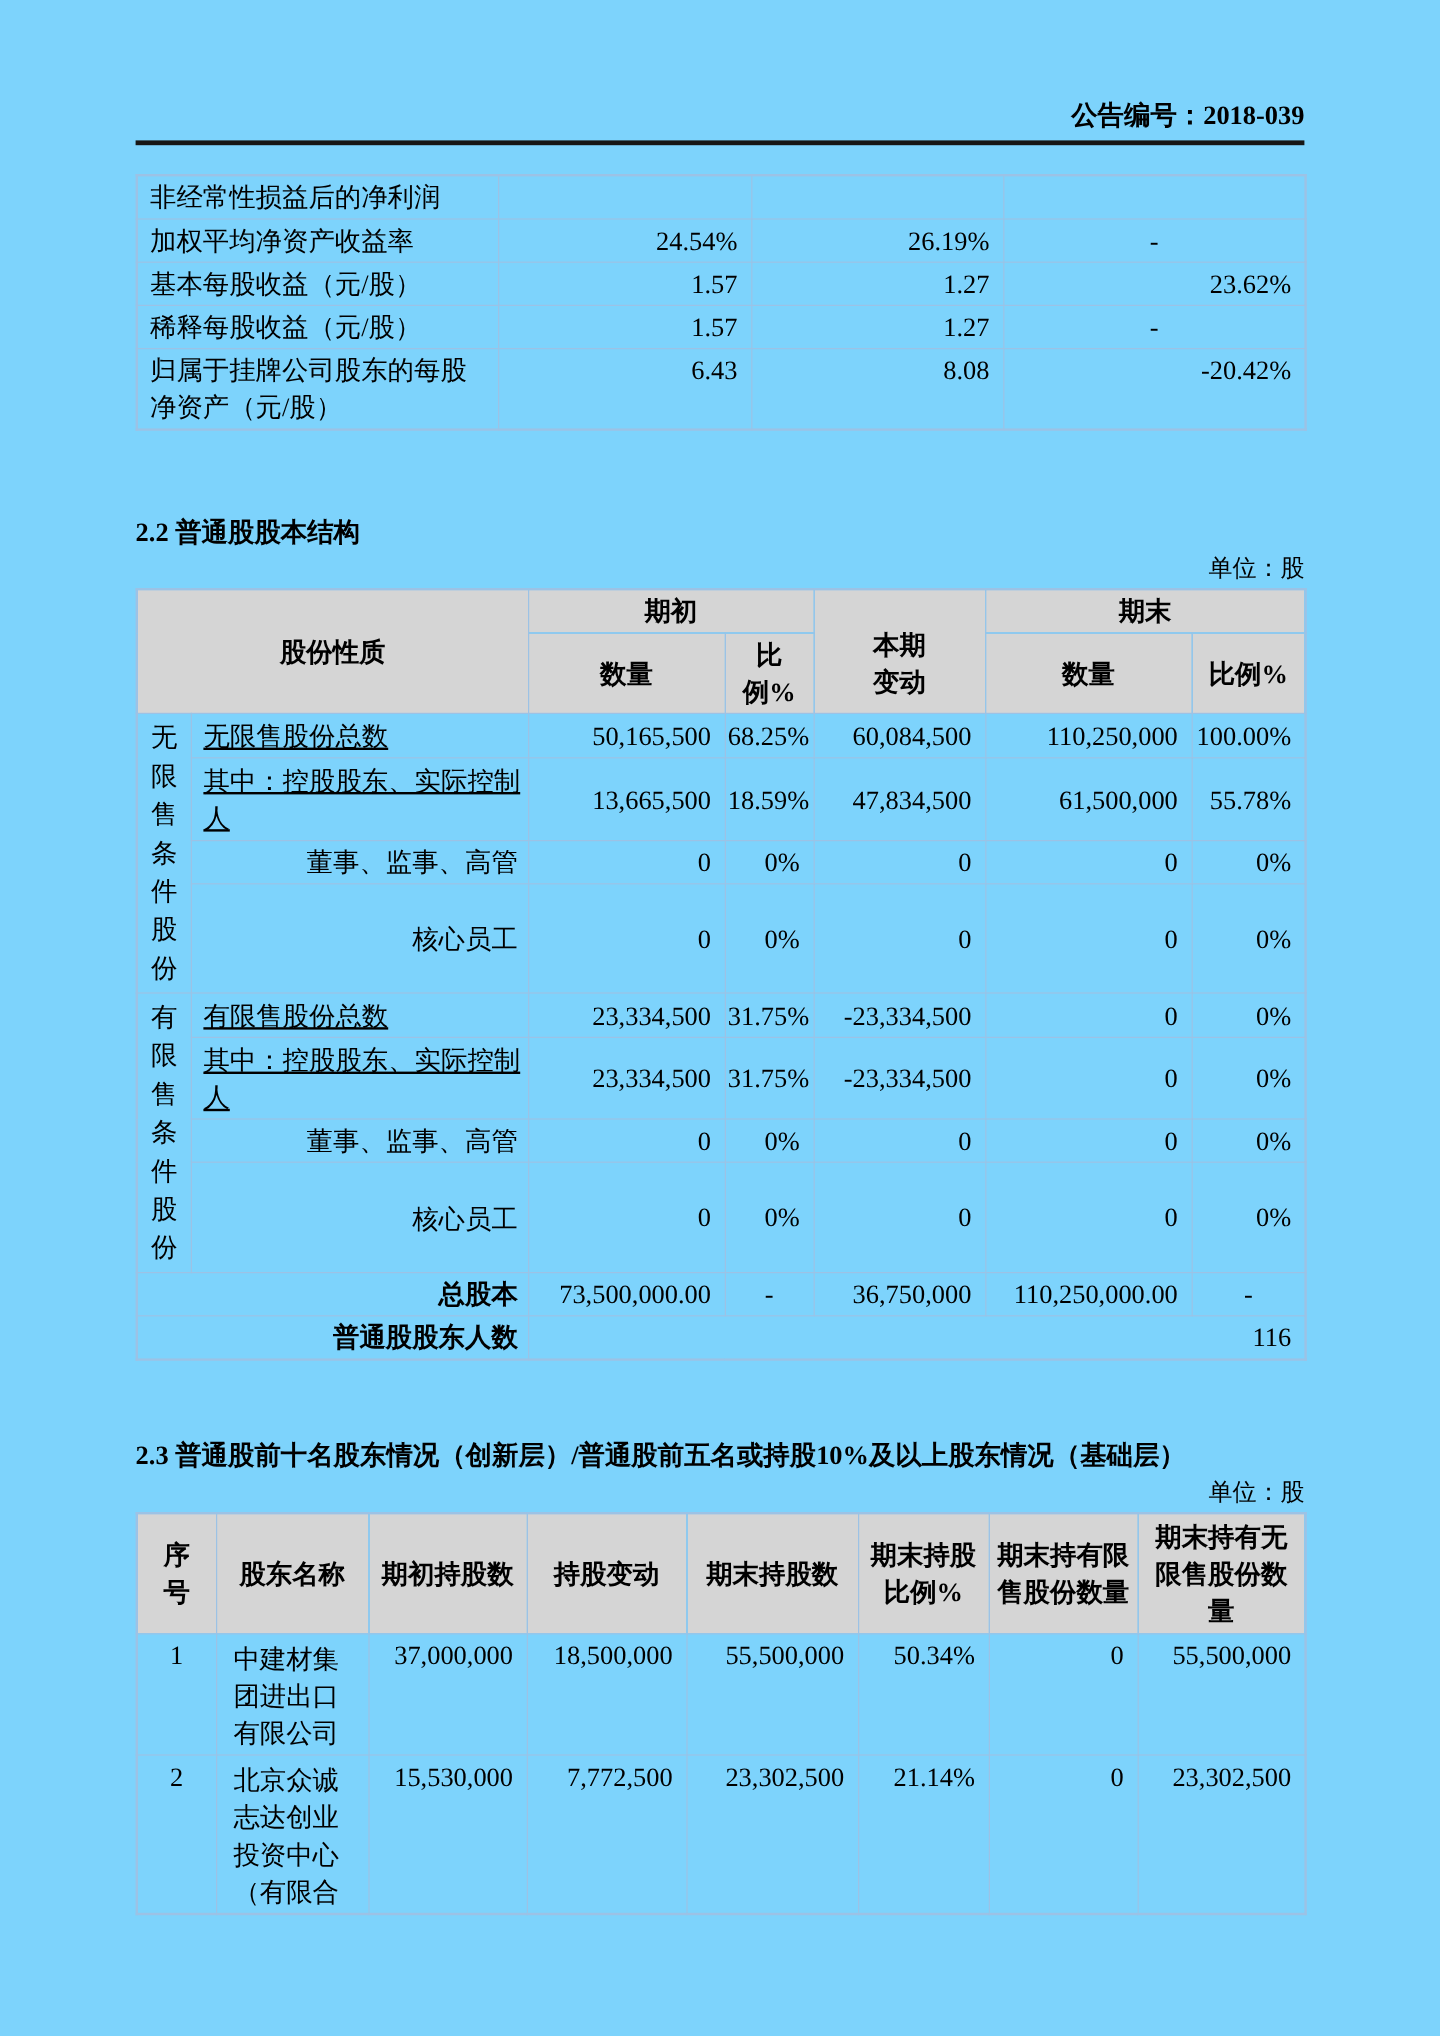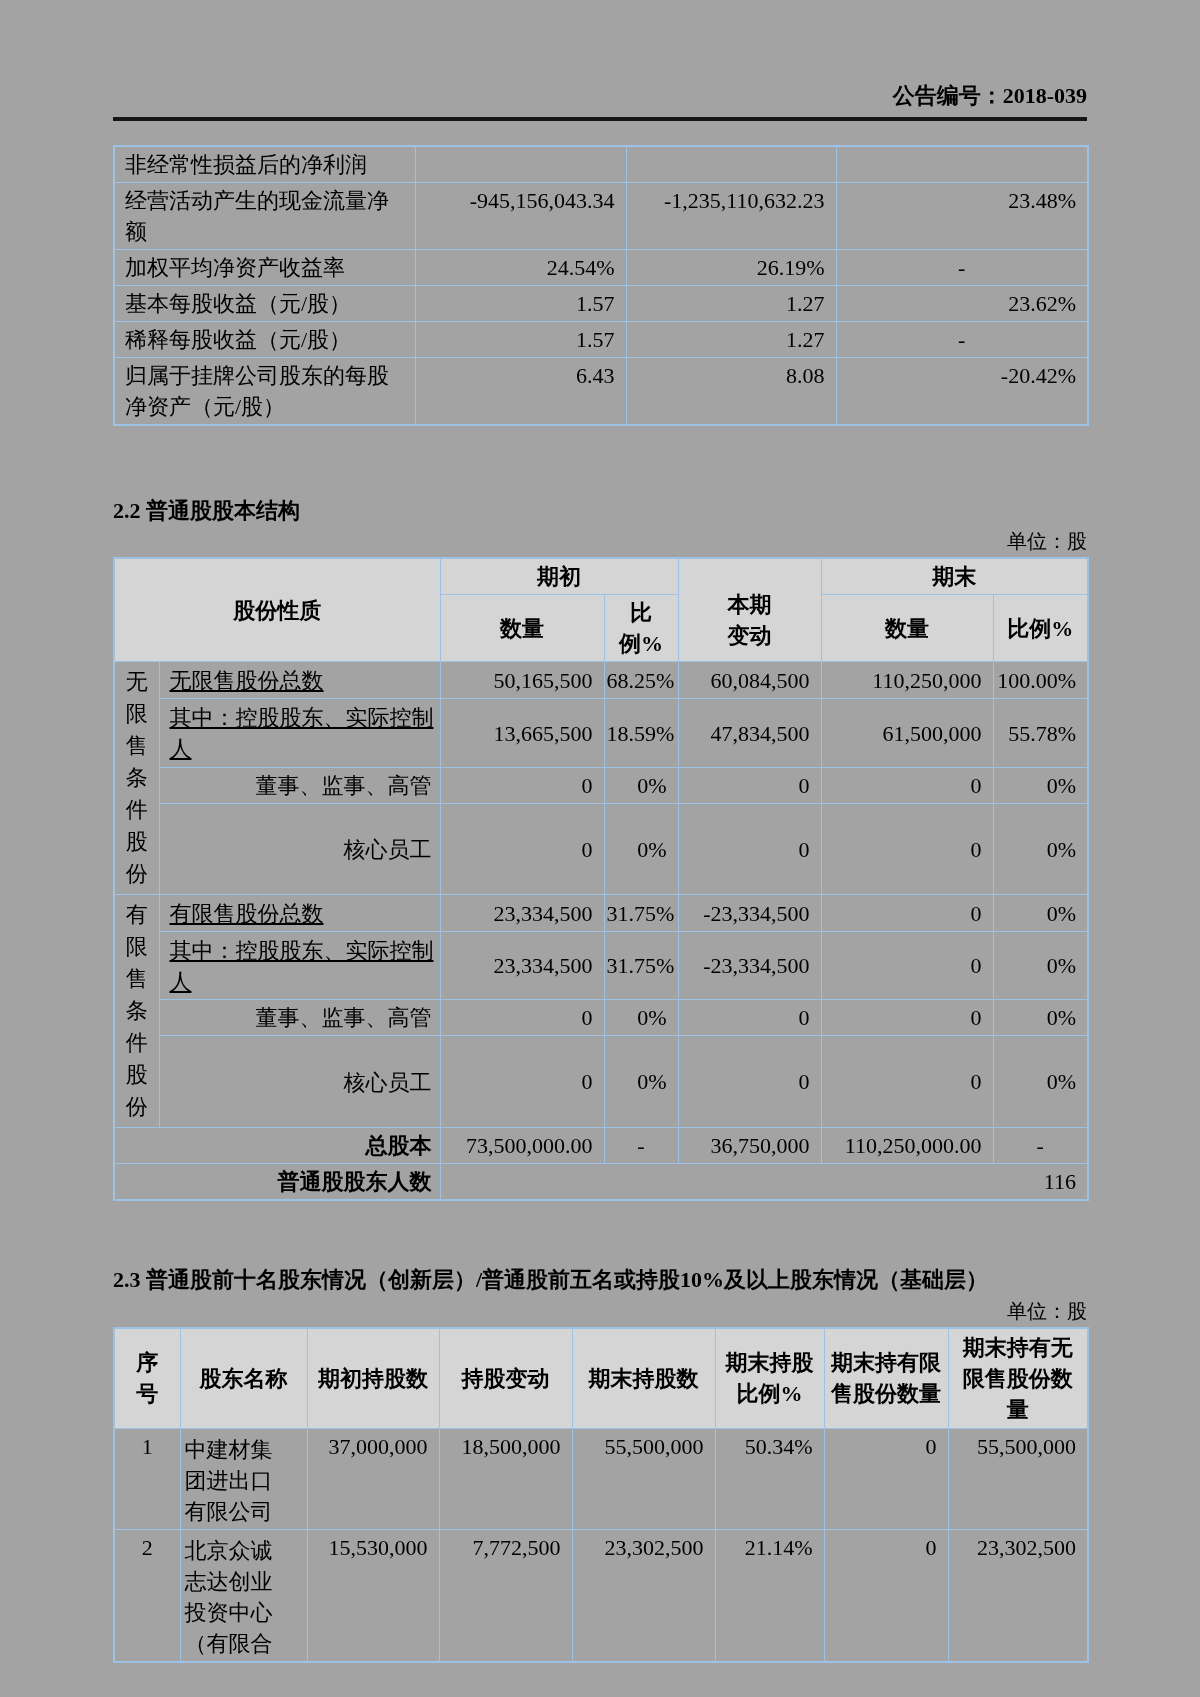--- a/index.html
+++ b/index.html
@@ -1,20 +1,20 @@
 <!DOCTYPE html>
 <html><head>
 <meta charset="utf-8">
 <style>
   html,body { margin:0; padding:0; background:#e9e9e9; }
   .page {
     position: relative;
     width: 1200px; height: 1697px;
     margin: 0 auto;
-    background: #a3a3a3;
+    background: #7dd3fc;
     font-family: "Liberation Serif", "DejaVu Serif", serif;
     color: #000;
     overflow: hidden;
   }
   .content { margin: 0 113px; width: 974px; }
 
   
   .ann-row {
     padding-top: 82px;
     text-align: right;
@@ -63,21 +63,21 @@
     word-break: break-all;
     padding: 4px 10px;
     line-height: 32px;
   }
   .t22 .lbl { vertical-align: top; padding-top: 3px; text-decoration: underline; }
   .narrow { display: inline-block; width: 2.2em; word-break: break-all; vertical-align: middle; margin-top: 20px; }
   .w1 { display: inline-block; width: 1.4em; word-break: break-all; vertical-align: middle; }
 
   
   .t23 td { vertical-align: top; padding-top: 5px; line-height: 30px; }
-  .t23 .name { text-align: left; padding: 5px 14px 2px 4px; word-break: break-all; }
+  .t23 .name { text-align: left; padding: 5px 14px 2px 14px; word-break: break-all; }
   .t23 .no { text-align: center; }
 
   .sec-title { font-size: 22px; font-weight: bold; line-height: 30px; }
   .unit { text-align: right; font-size: 20px; line-height: 24px; }
 
   .mt24 { margin-top: 24px; }
   .h22-title { margin-top: 70px; }
   .h22-unit  { margin-top: 3px; }
   .t22m      { margin-top: 4px; }
   .h23-title { margin-top: 64px; }
@@ -98,26 +98,20 @@
           <col style="width:211px">
           <col style="width:210px">
           <col style="width:252px">
         </colgroup>
       <tbody>
           <tr style="height:32px">
         <td class="lbl">非经常性损益后的净利润</td>
         <td class="num"></td>
         <td class="num"></td>
         <td class="num"></td>
-      </tr>
-      <tr style="height:65px">
-        <td class="lbl">经营活动产生的现金流量净额</td>
-        <td class="num">-945,156,043.34</td>
-        <td class="num">-1,235,110,632.23</td>
-        <td class="num">23.48%</td>
       </tr>
       <tr style="height:31px">
         <td class="lbl">加权平均净资产收益率</td>
         <td class="num">24.54%</td>
         <td class="num">26.19%</td>
         <td class="dash">-</td>
       </tr>
       <tr style="height:33px">
         <td class="lbl">基本每股收益（元/股）</td>
         <td class="num">1.57</td>

